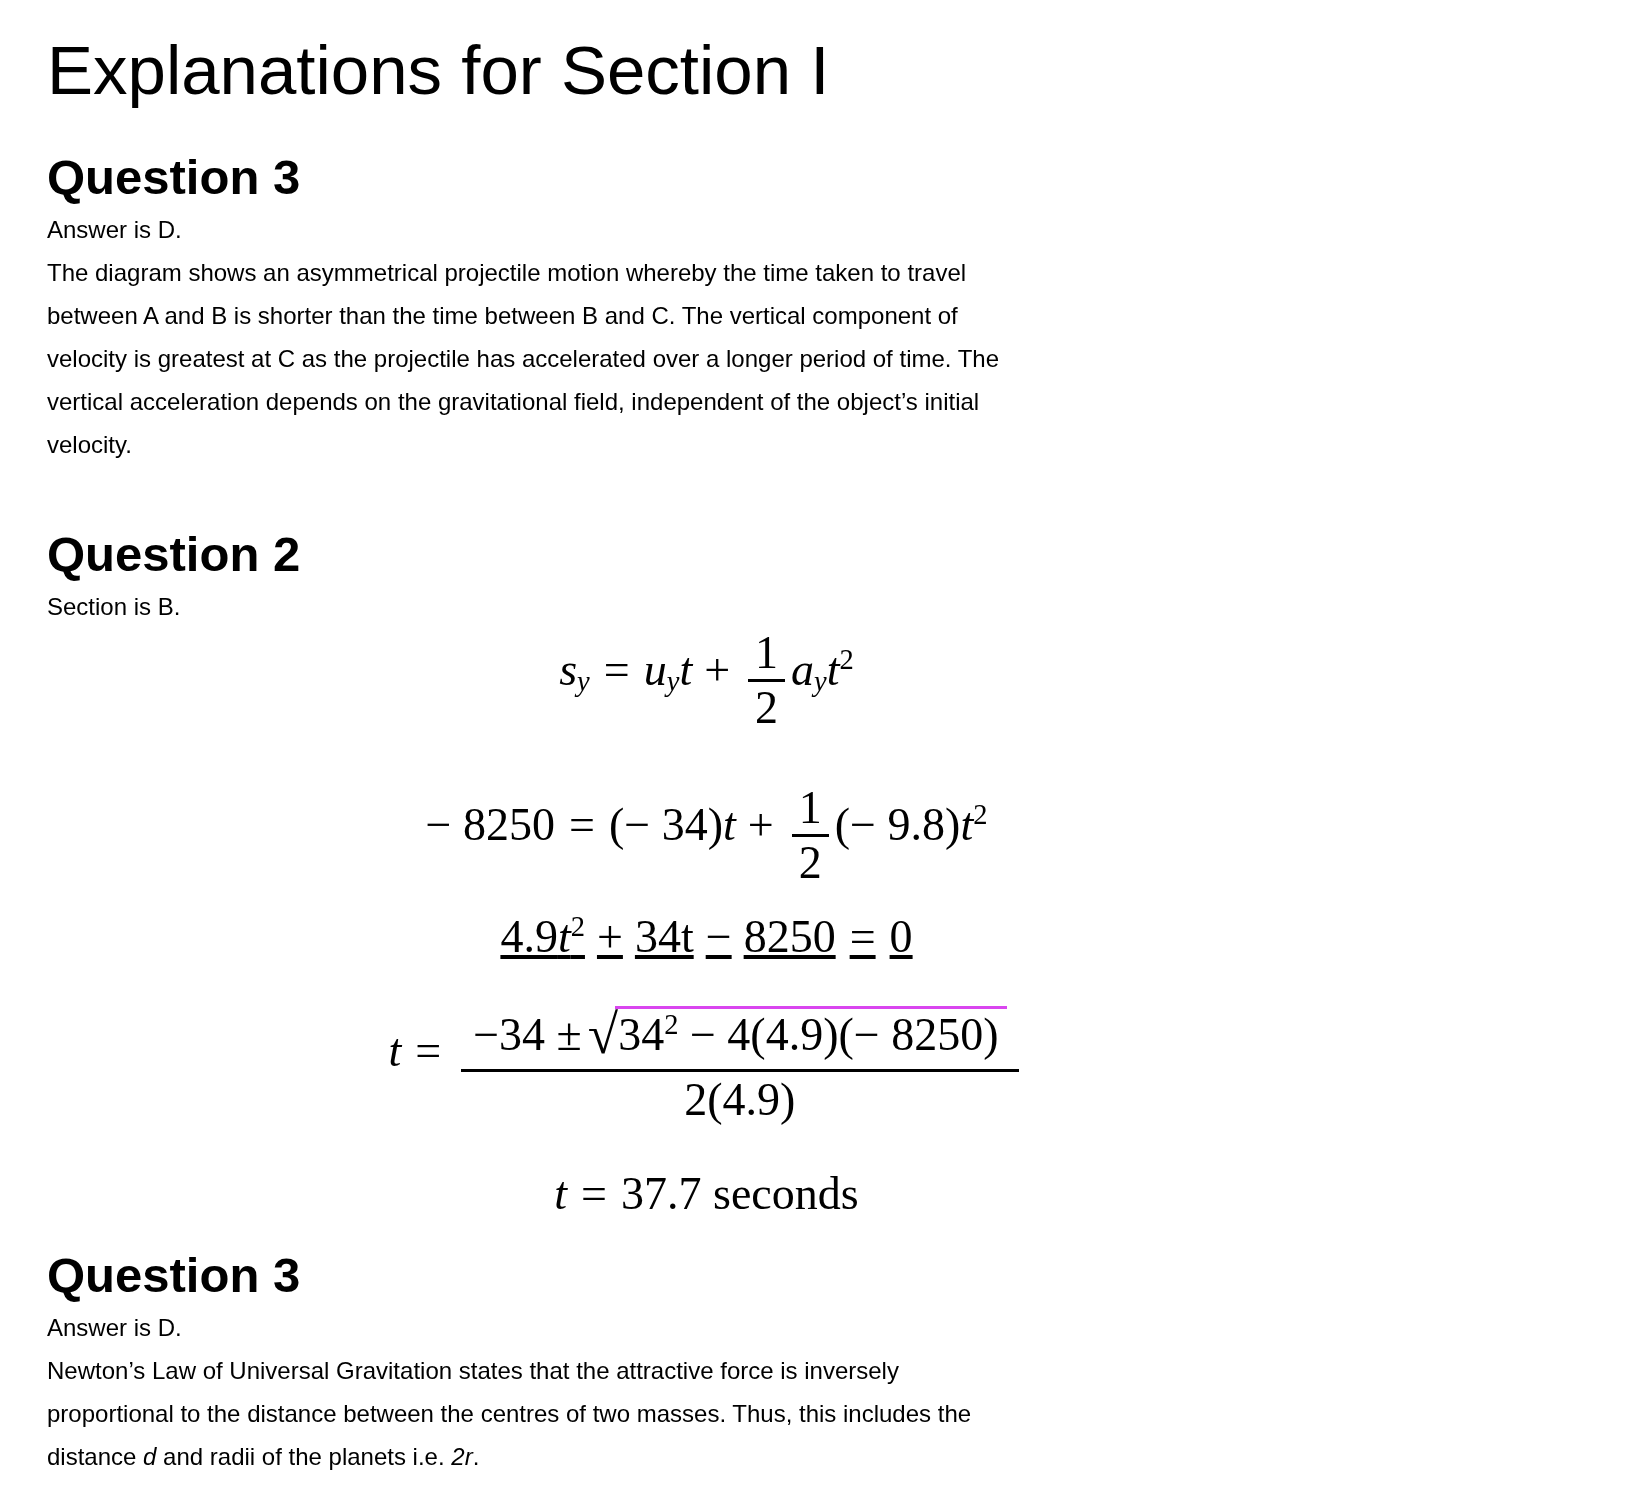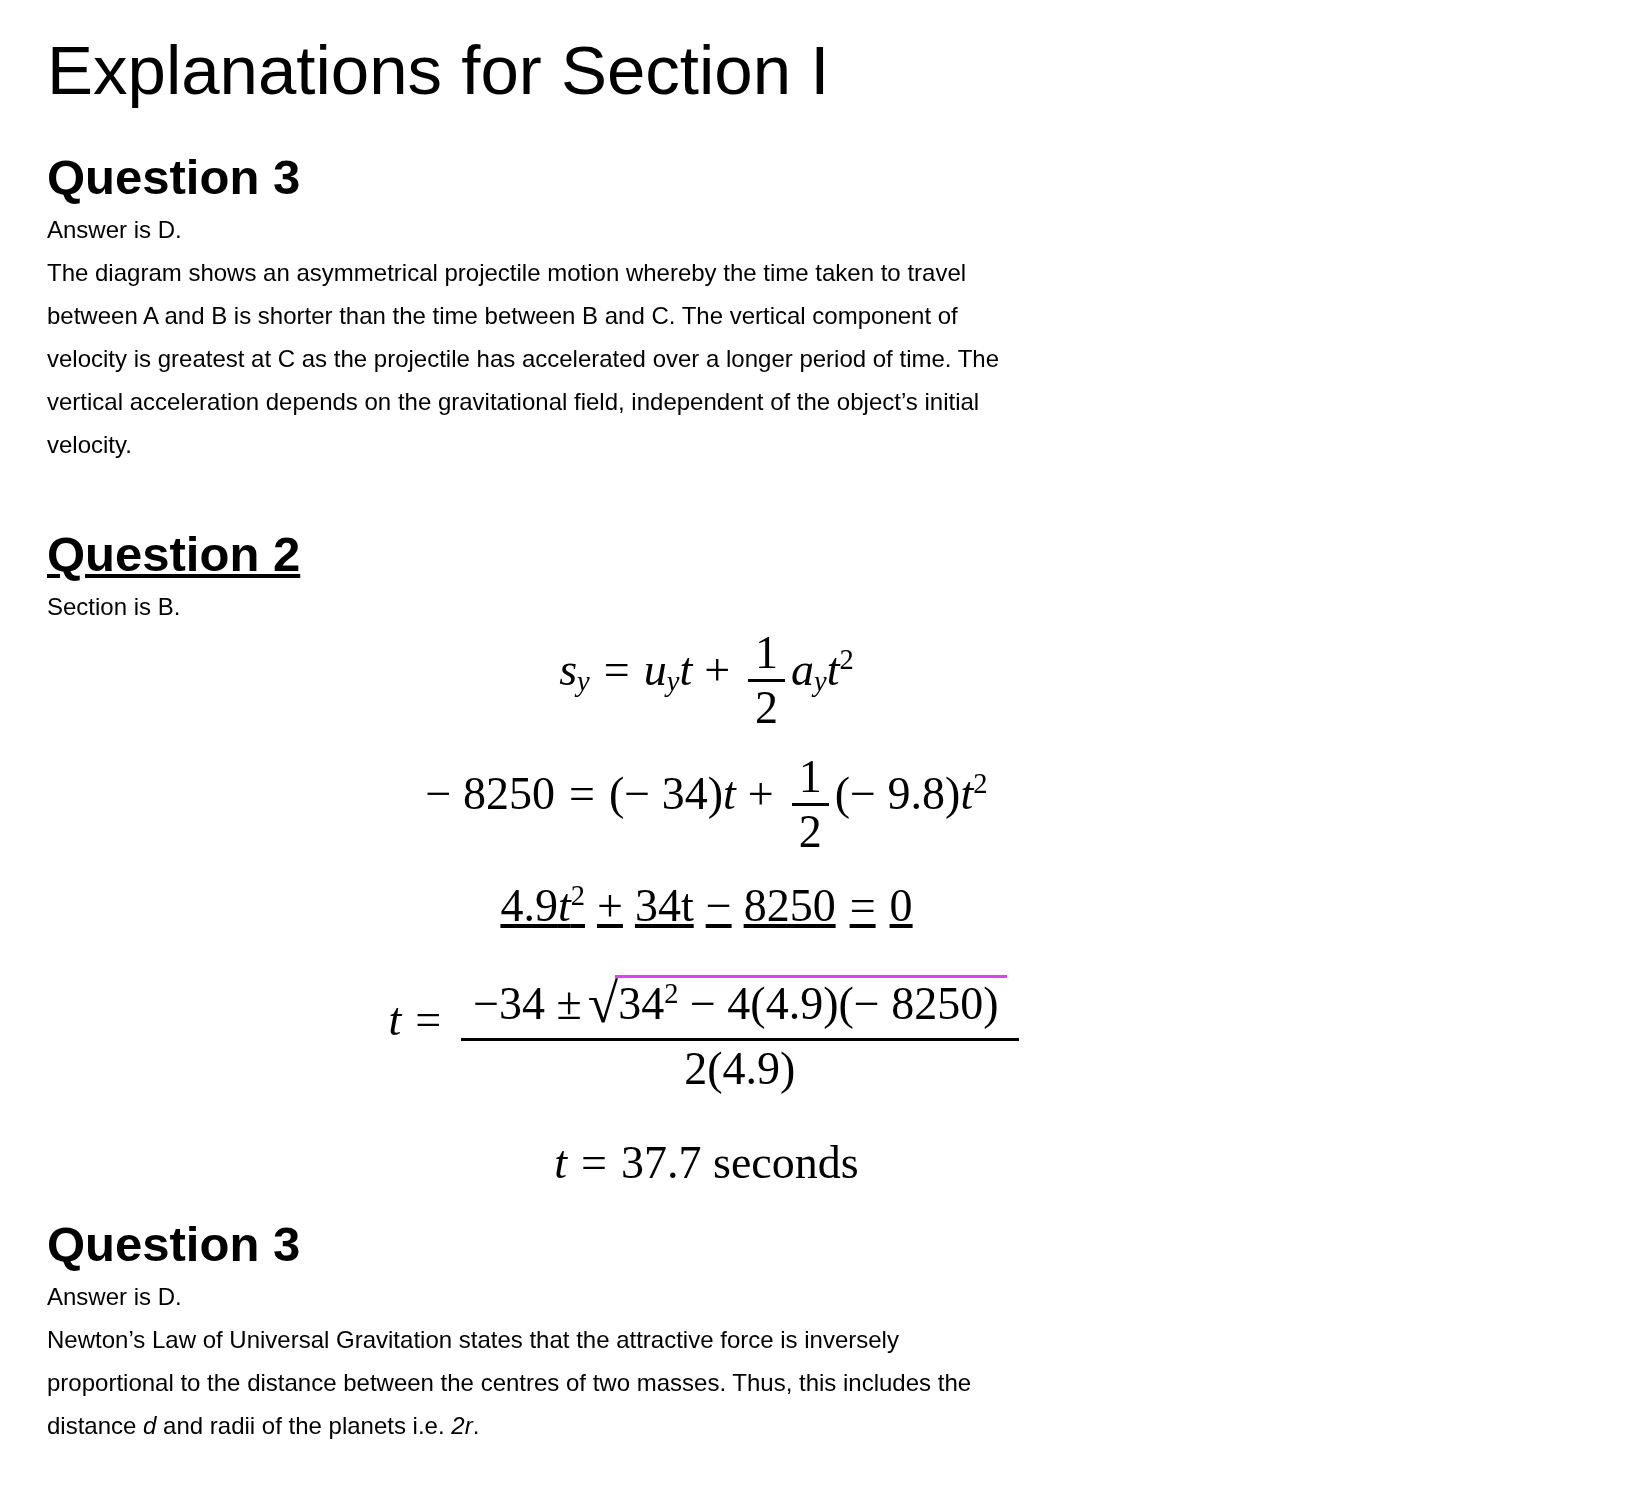--- a/index.html
+++ b/index.html
@@ -21,40 +21,40 @@
     line-height: 1.06;
     letter-spacing: 0;
   }
   h2.qhead {
     font-size: 49px;
     font-weight: 700;
     margin: 0 0 6px 0;
     line-height: 1.0;
   }
   .sec1 h2.qhead { margin-top: 46px; }
-  .sec2 h2.qhead { margin-top: 64px; text-decoration: underline; }
+  .sec2 h2.qhead { margin-top: 64px; }
   .sec3 h2.qhead { margin-top: 32px; }
   .body-line {
     font-size: 24px;
     line-height: 43px;
     white-space: nowrap;
   }
   .it { font-style: italic; }
 
   
   .eqs {
     margin-top: 2px;
     padding-left: 132px;
     text-align: center;
     font-family: "Liberation Serif", "DejaVu Serif", serif;
     font-size: 46px;
     color: #000;
   }
   .eq { line-height: 1.08; }
-  .eq-1 { margin-bottom: 23px; }
+  .eq-1 { margin-bottom: 54px; }
   .eq-2 { margin-bottom: 26px; }
   .eq-3 { margin-bottom: 44px; text-decoration: underline; }
   .eq-4 { margin-bottom: 46px; }
   .eq-5 { margin-bottom: 0; }
   .v { font-style: italic; }
   .rel { margin: 0 14px; }
   .op  { margin: 0 12px; }
   .ssub { font-size: 0.62em; vertical-align: -0.22em; }
   .ssup { font-size: 0.62em; vertical-align: 0.55em; }
   .frac {

